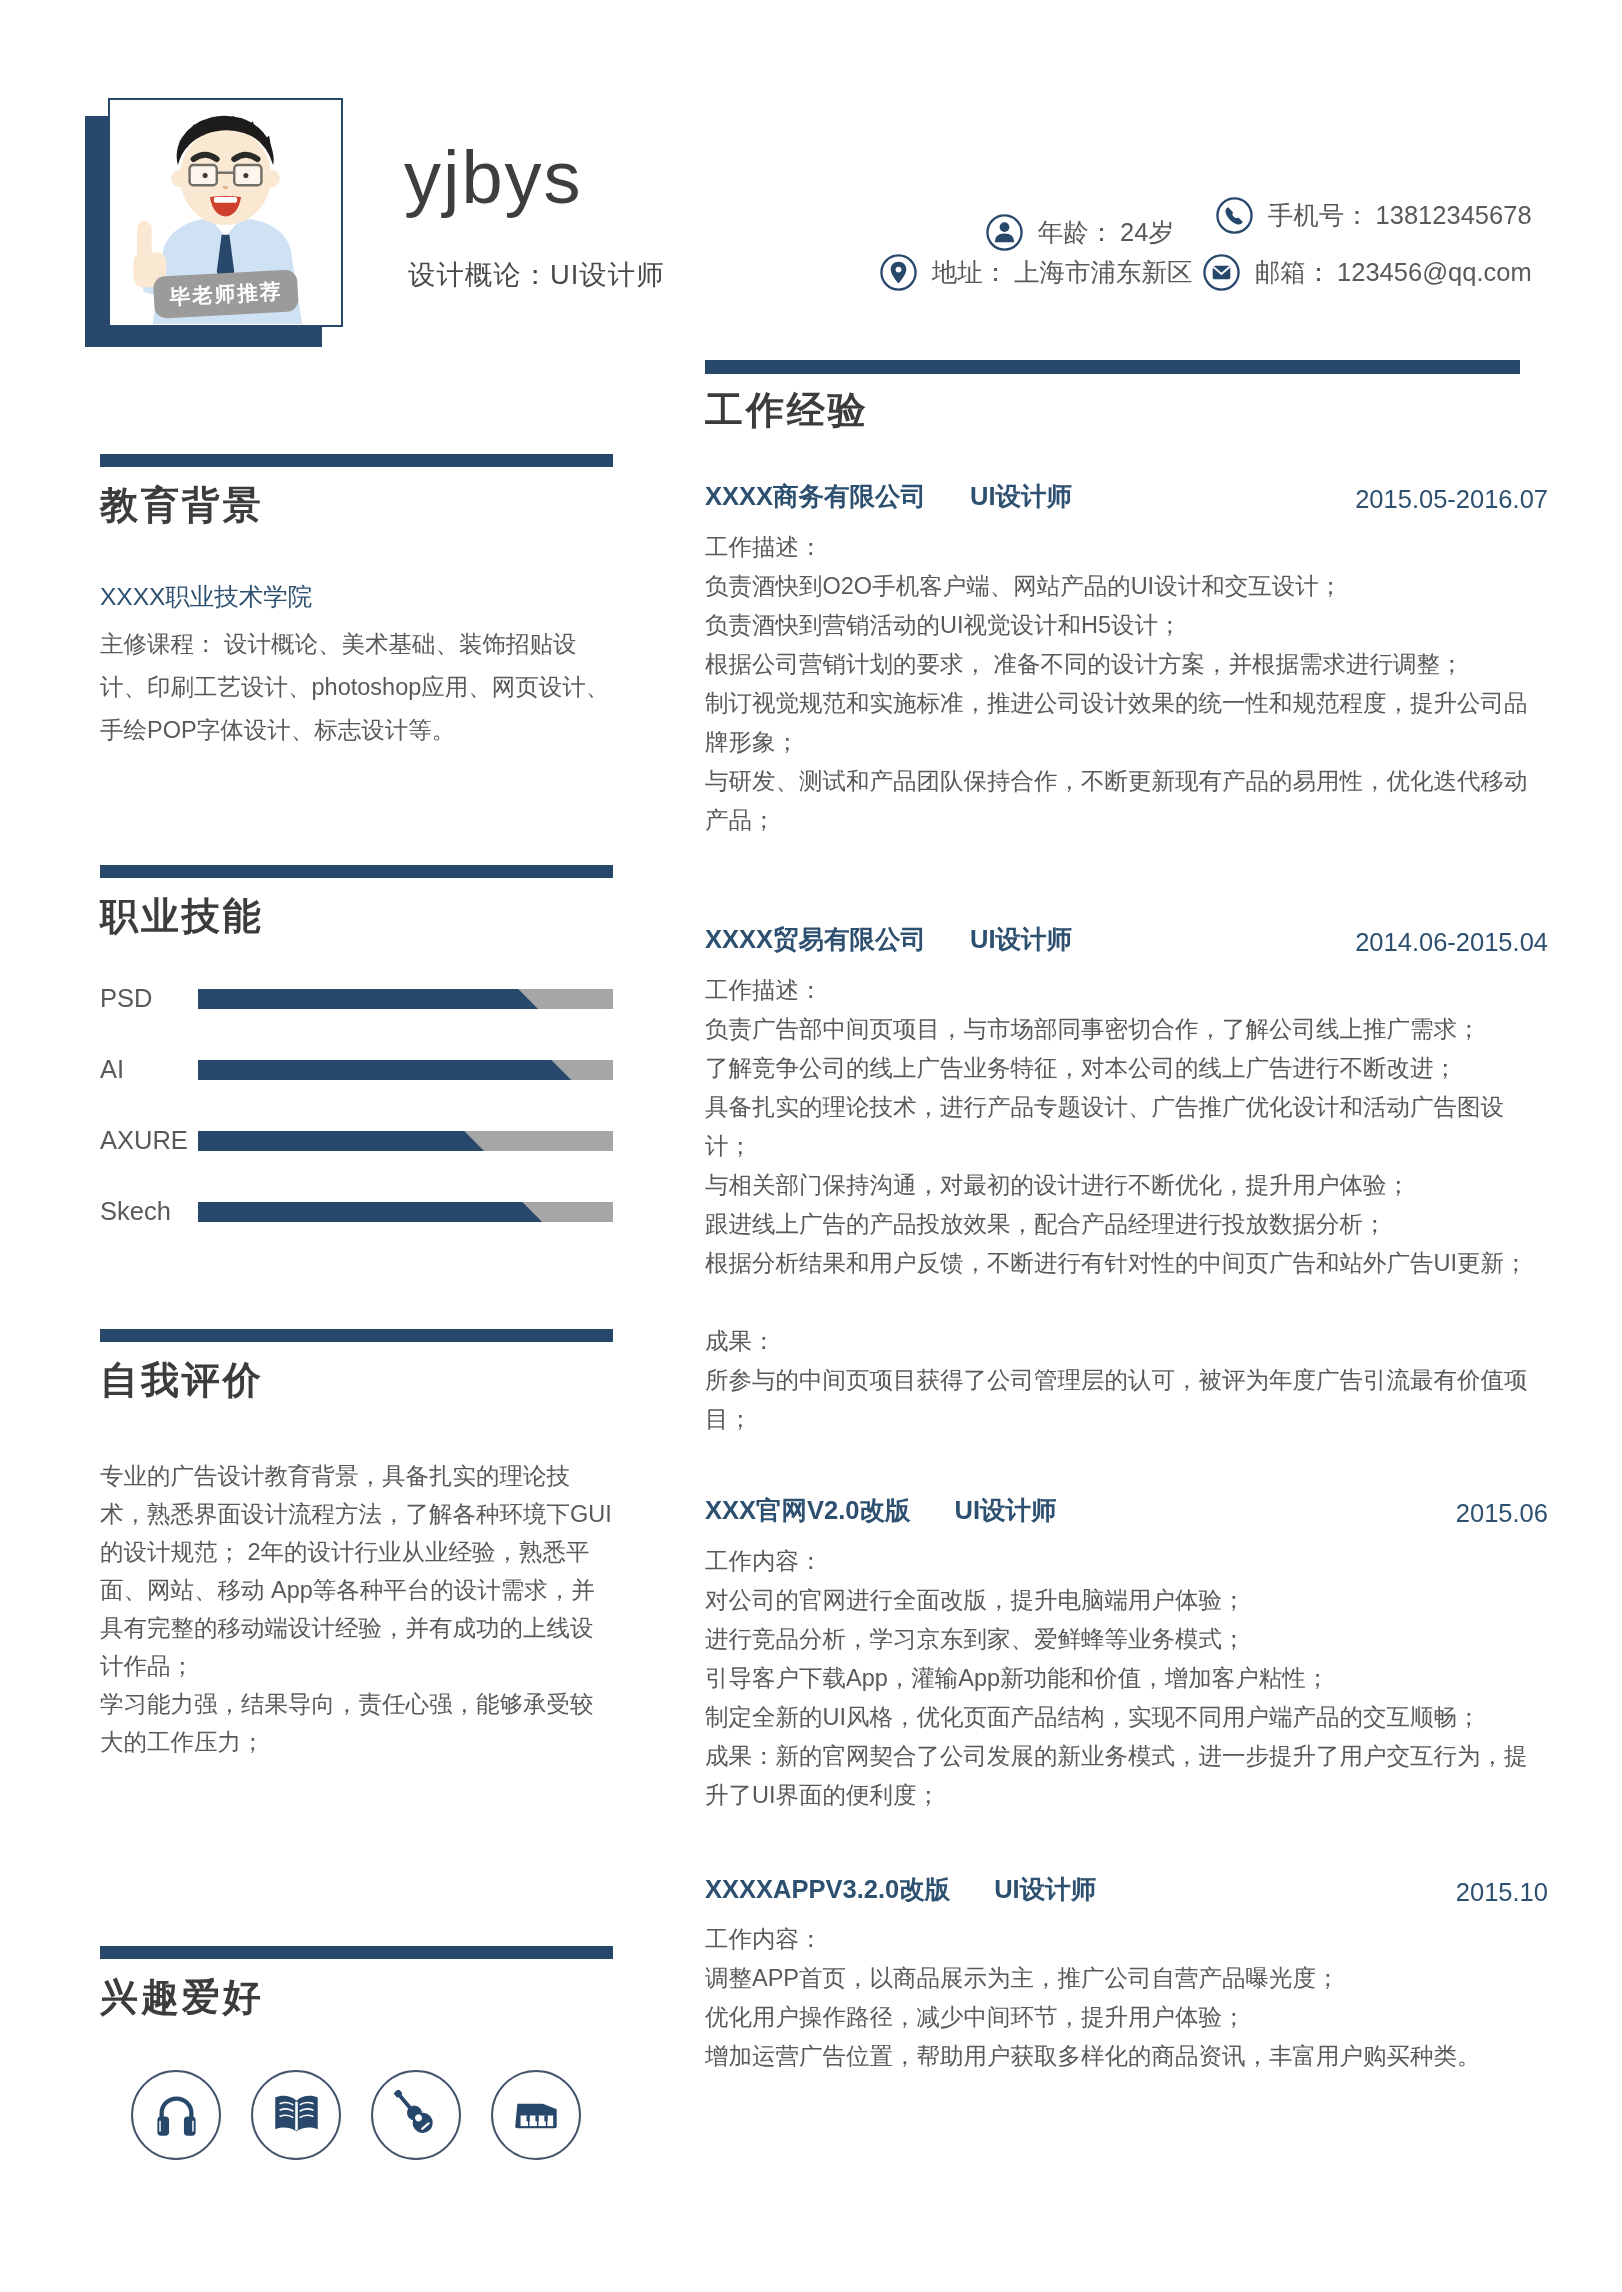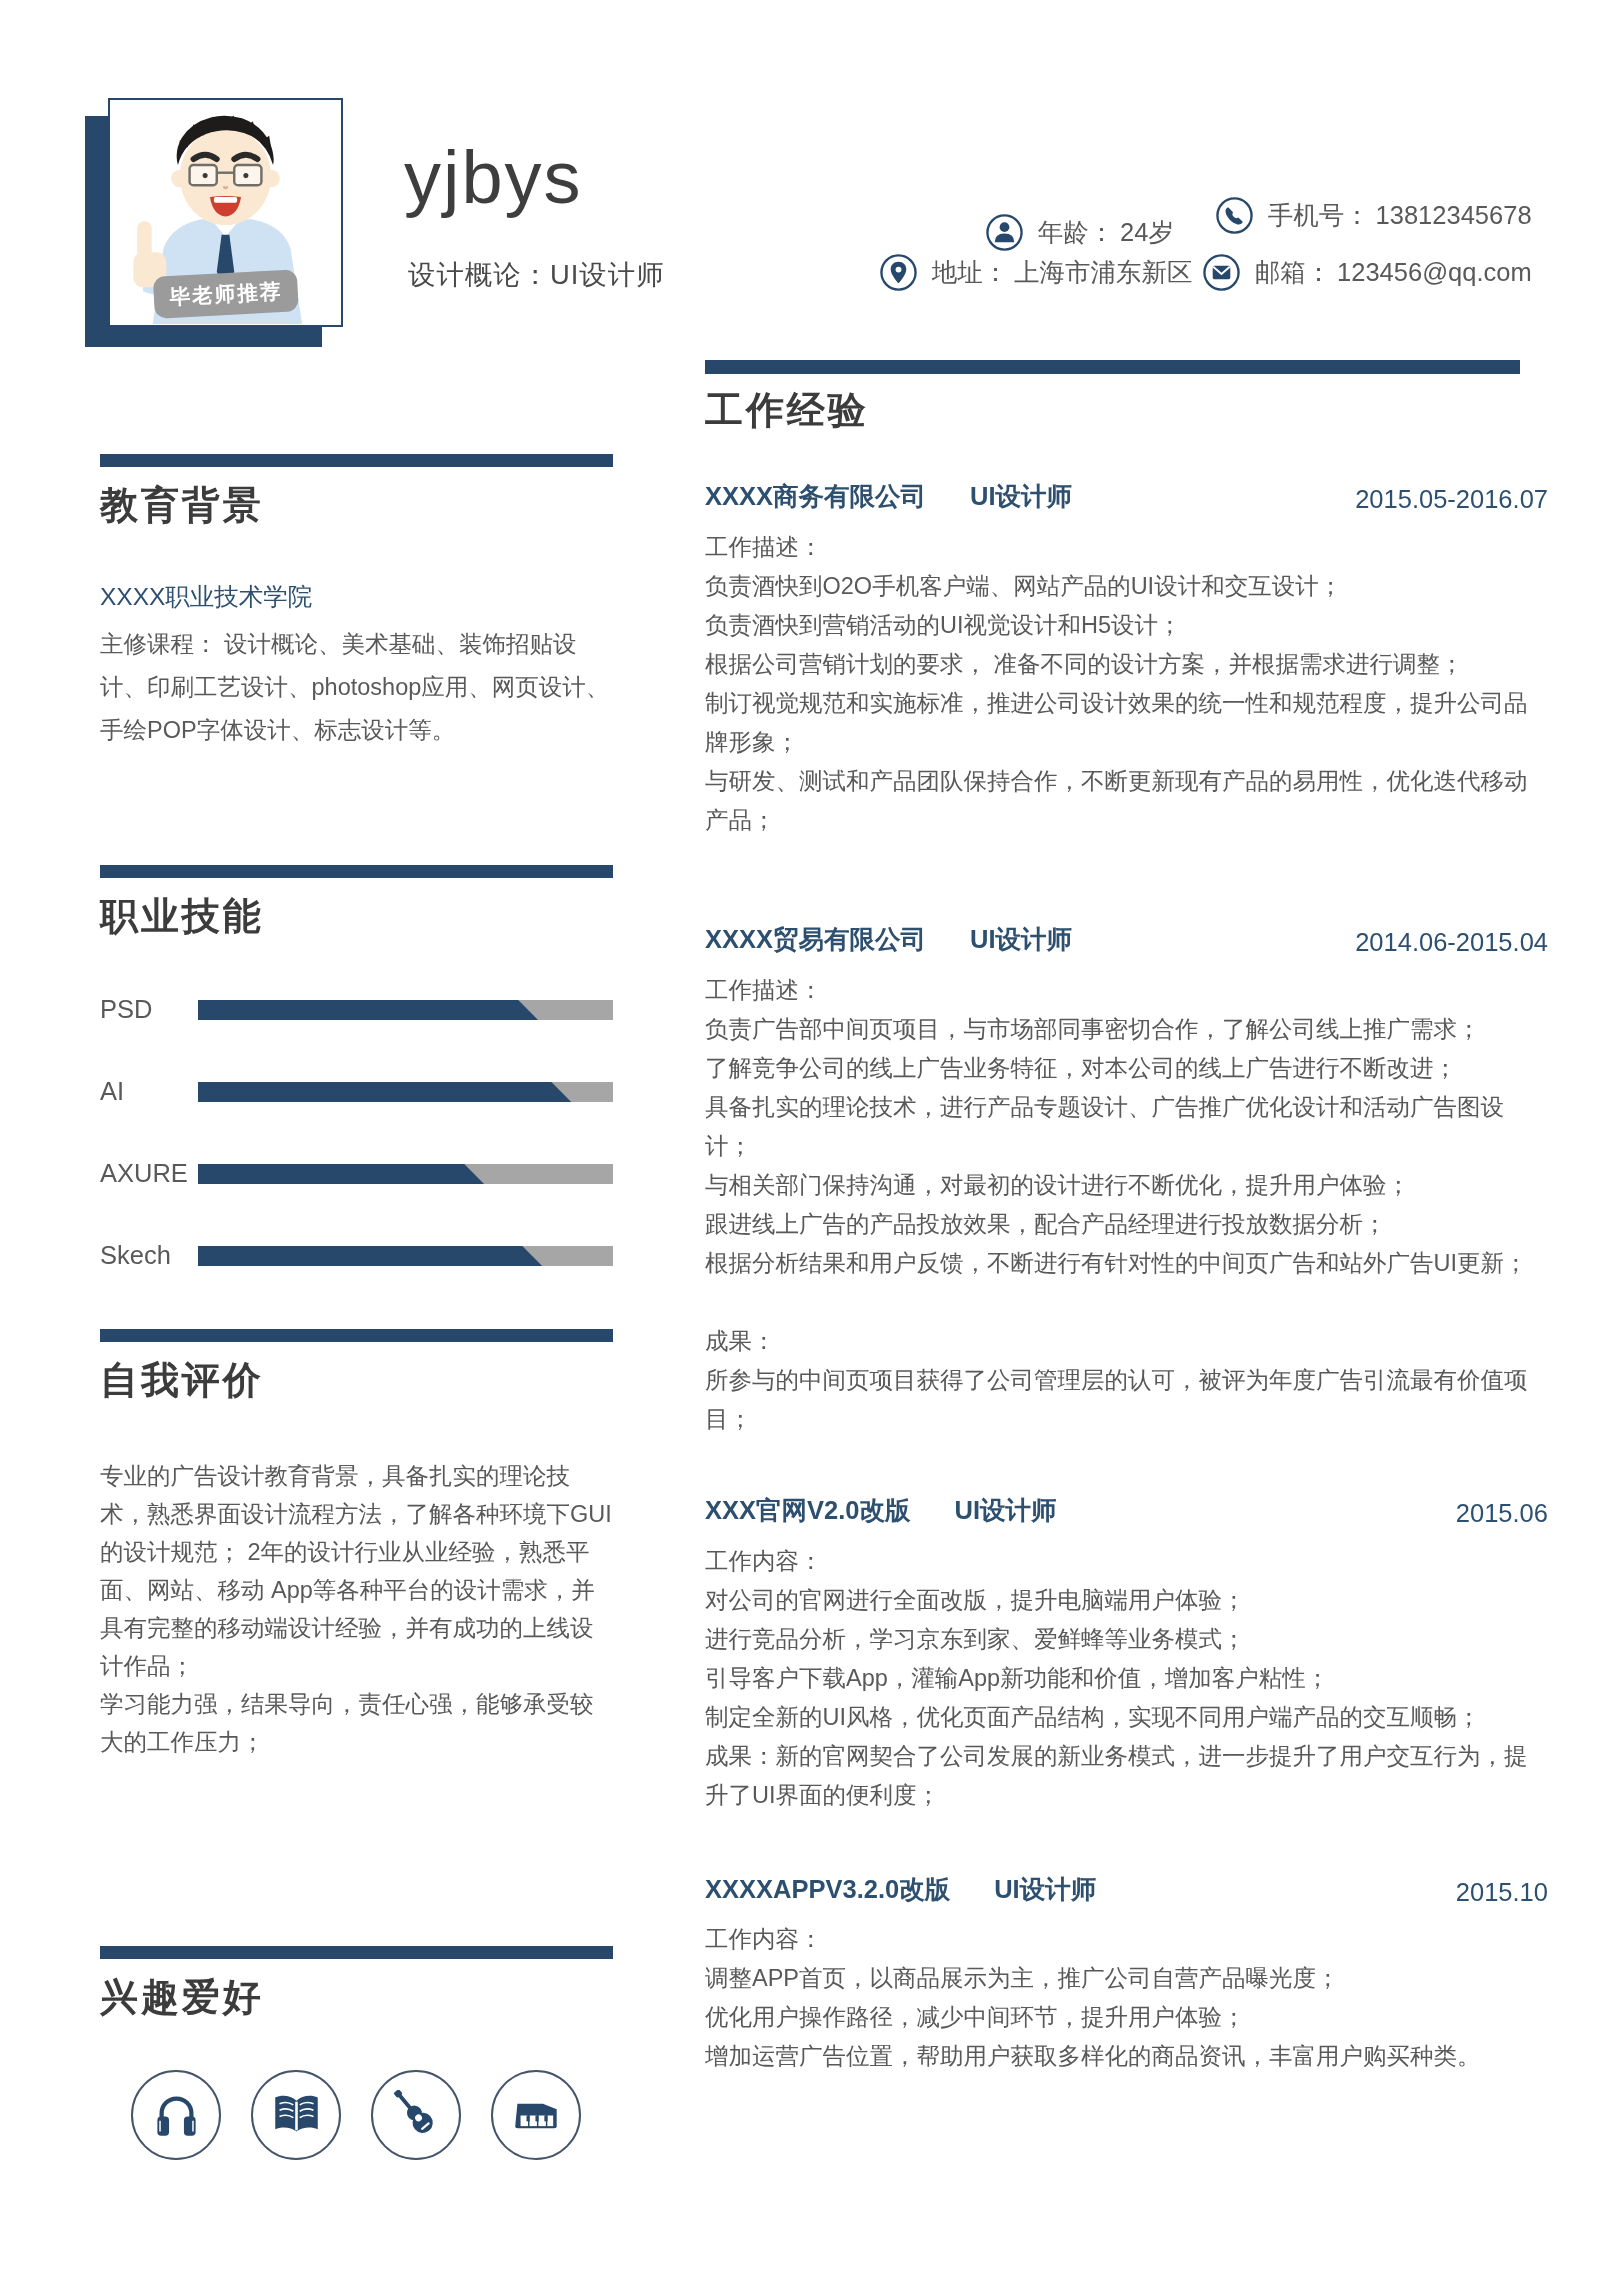--- a/index.html
+++ b/index.html
@@ -42,21 +42,21 @@
   .section{position:absolute;}
   .sec-bar{height:12.7px;background:var(--navy);width:100%;}
   .sec-title{font-size:38px;font-weight:bold;color:var(--heading);margin-top:13.7px;letter-spacing:2.9px;}
   
   #sec-edu{left:100px;top:454px;width:513px;}
   .school{margin-top:49px;font-size:24.5px;color:var(--navy-text);}
   .major-row{display:flex;justify-content:space-between;align-items:baseline;margin-top:19.6px;font-size:24.5px;color:var(--navy-text);}
   .courses{margin-top:9.8px;font-size:23.5px;line-height:43px;color:var(--text-gray);}
   
   #sec-skills{left:100px;top:865px;width:513px;}
-  .skill-row{display:flex;align-items:center;margin-top:53px;}
+  .skill-row{display:flex;align-items:center;margin-top:42px;}
   .skill-row:first-of-type{}
   .skill-name{width:98px;font-size:25.5px;color:var(--text-gray);flex:0 0 auto;}
   .skill-bar{flex:1;height:20.6px;background:var(--bar-gray);position:relative;}
   .skill-fill{position:absolute;left:0;top:0;bottom:0;background:var(--navy);
     clip-path:polygon(0 0,calc(100% - 20.6px) 0,100% 100%,0 100%);}
   
   #sec-eval{left:100px;top:1329px;width:513px;}
   .eval-p{font-size:23.5px;line-height:38px;color:var(--text-gray);}
   .eval-p:first-of-type{margin-top:51px;}
   

